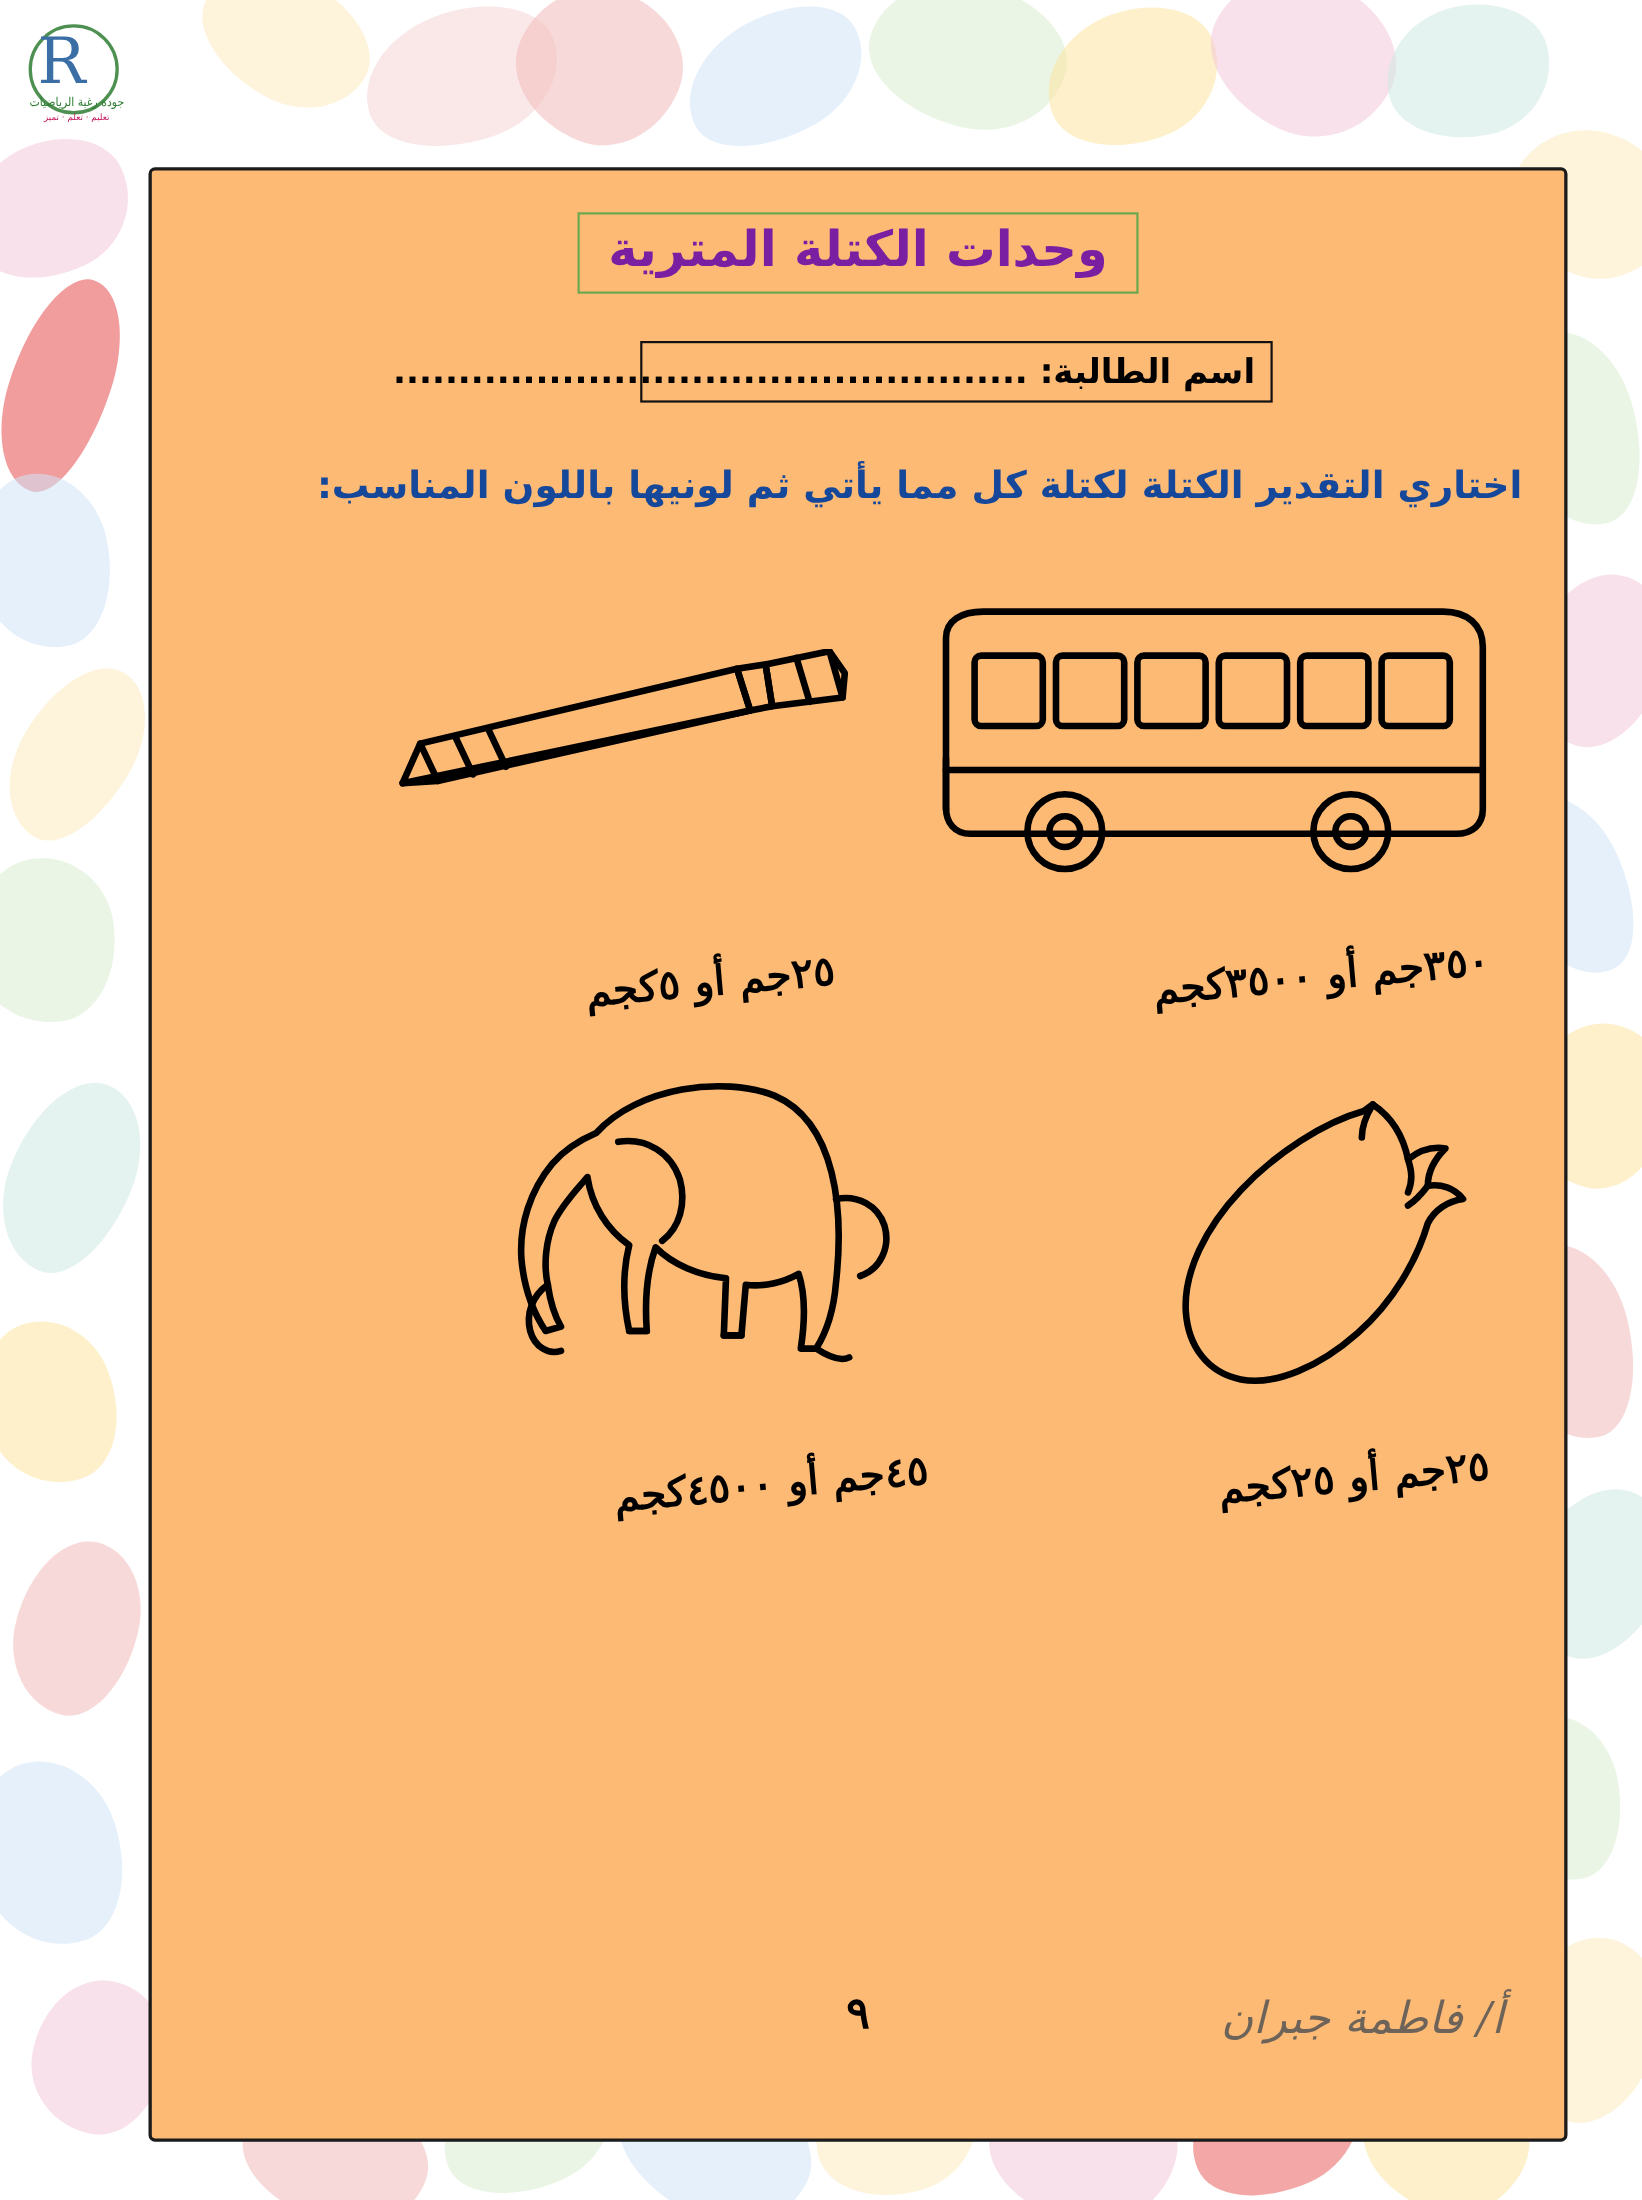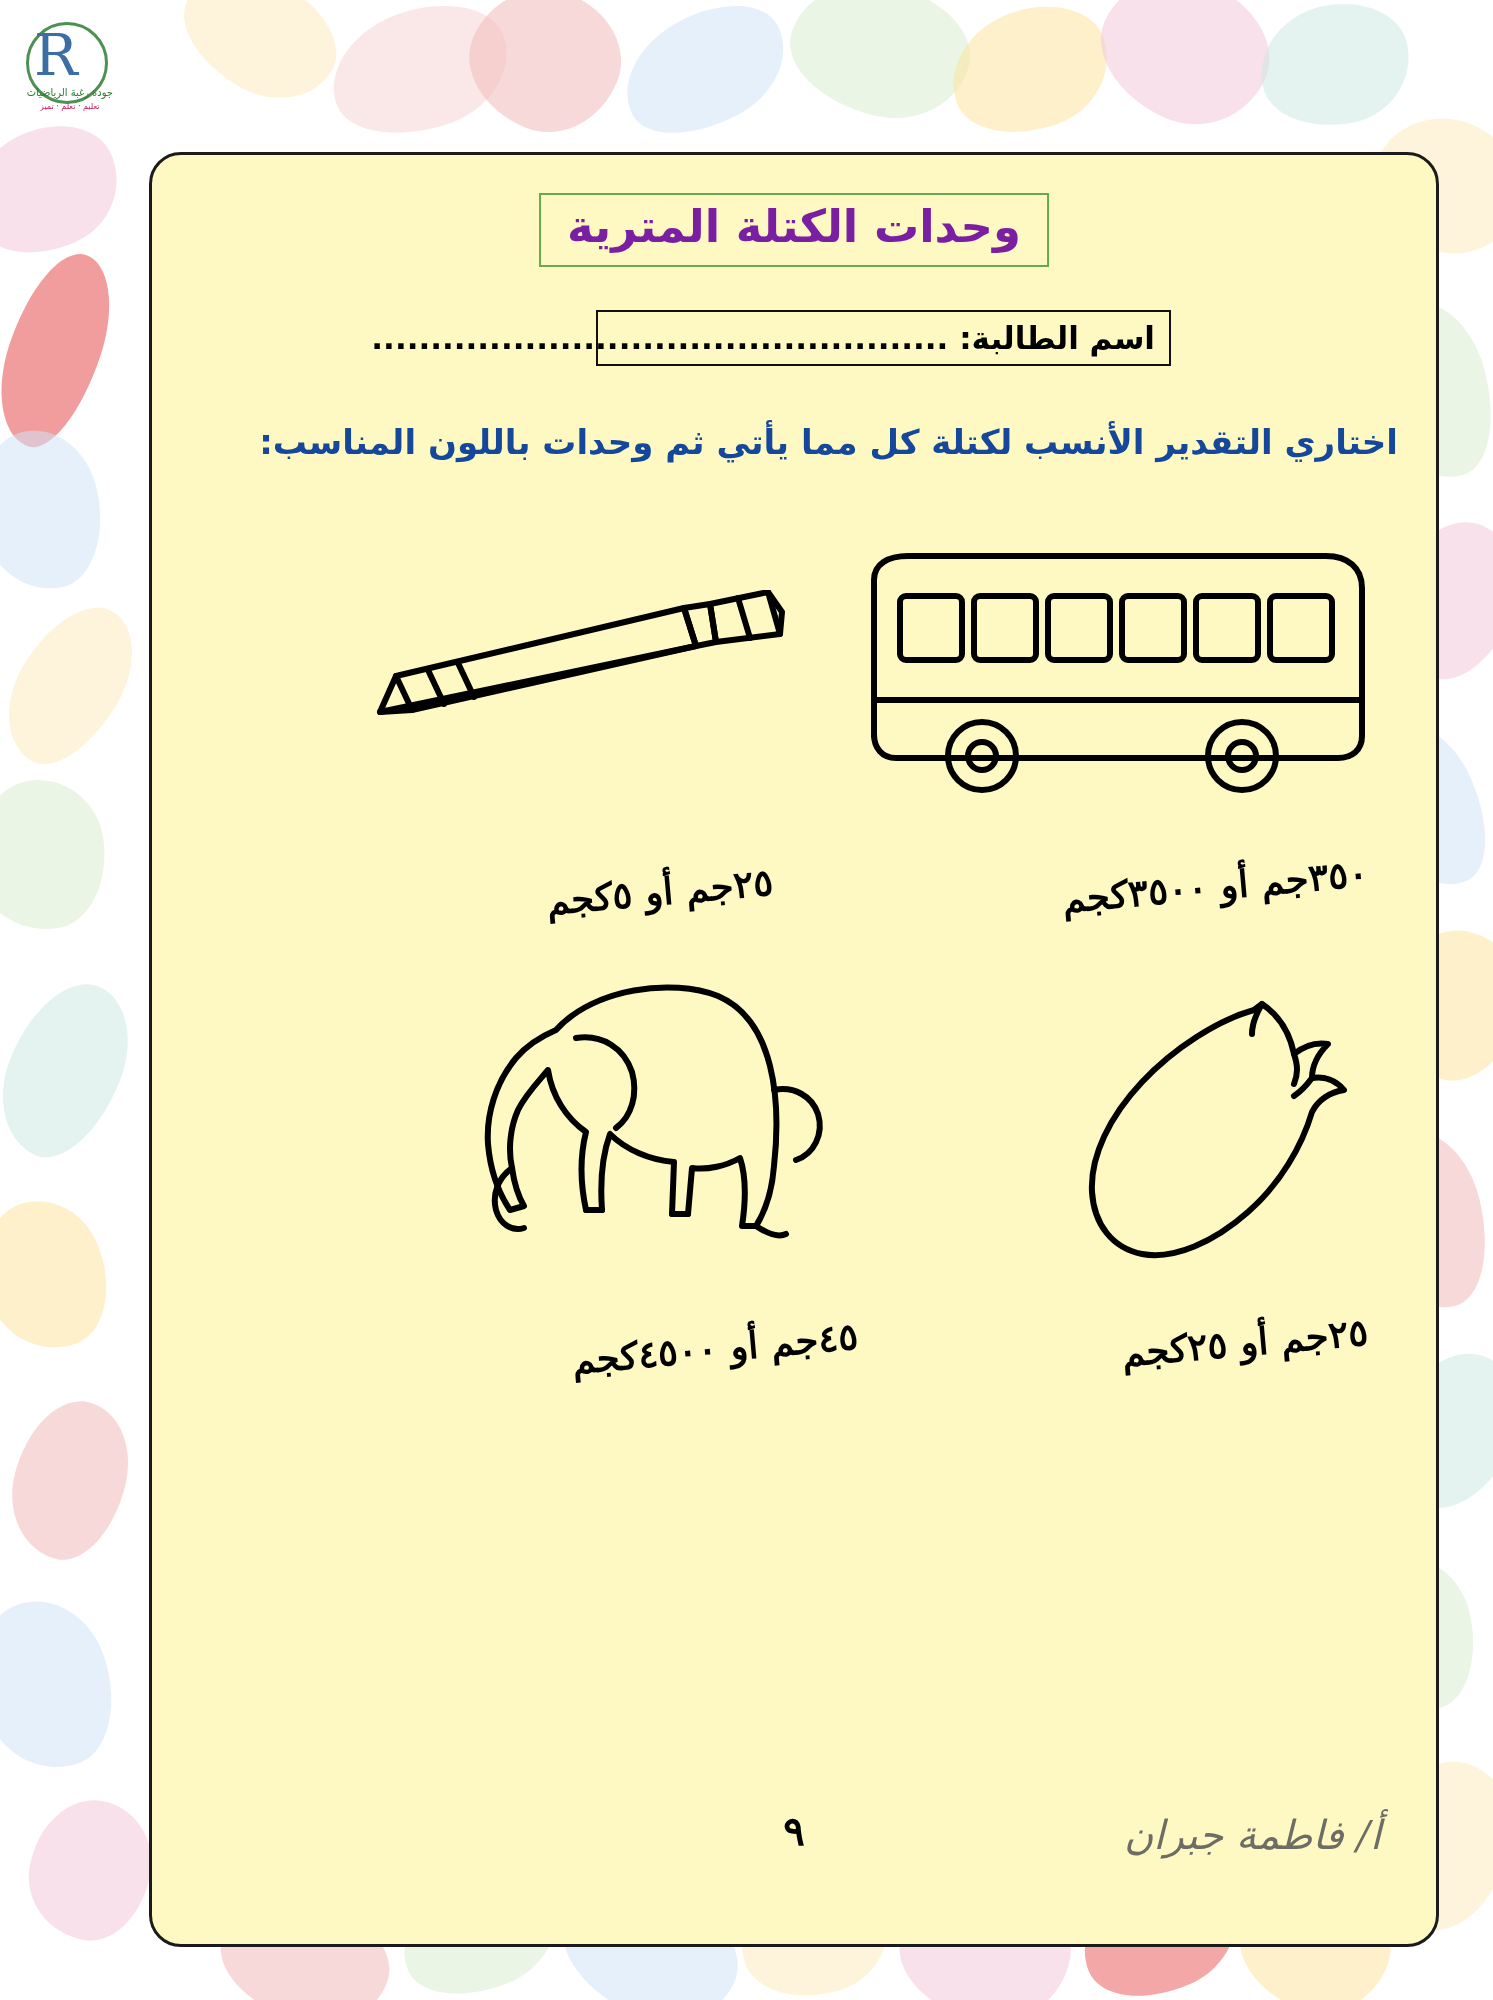--- a/index.html
+++ b/index.html
@@ -69,27 +69,27 @@
     left: 22px;
     top: 90px;
     font-size: 8px;
     color: #c2185b;
     white-space: nowrap;
   }
 
   
   .sheet {
     position: absolute;
-    left: 149px;
+    left: 135px;
     top: 152px;
     width: 1290px;
     height: 1795px;
-    background: #fef9c3;
+    background: #fdba74;
     border: 3px solid #1b1b1b;
-    border-radius: 32px;
+    border-radius: 6px;
     box-sizing: border-box;
   }
 
   .title-box {
     position: absolute;
     left: 50%;
     transform: translateX(-50%);
     top: 38px;
     border: 2px solid #6aa84f;
     padding: 6px 26px 12px 26px;
@@ -255,21 +255,21 @@
 <div class="sheet">
 
   <div class="title-box">
     <span>وحدات الكتلة المترية</span>
   </div>
 
   <div class="name-box">
     <span>اسم الطالبة: .................................................</span>
   </div>
 
-  <div class="instruction">اختاري التقدير الأنسب لكتلة كل مما يأتي ثم  وحدات باللون المناسب:</div>
+  <div class="instruction">اختاري التقدير الكتلة لكتلة كل مما يأتي ثم  لونيها باللون المناسب:</div>
 
   <div class="items">
 
     <div class="item item-bus">
       <svg class="art" width="520" height="300" viewBox="0 0 520 300" fill="none" stroke="#000" stroke-width="6" stroke-linejoin="round" stroke-linecap="round">
         <path d="M18 40 C18 24 32 16 52 16 L470 16 C492 16 506 28 506 48 L506 196 C506 210 496 218 482 218 L40 218 C26 218 18 208 18 194 Z"></path>
         <rect x="44" y="56" width="62" height="64" rx="6"></rect>
         <rect x="118" y="56" width="62" height="64" rx="6"></rect>
         <rect x="192" y="56" width="62" height="64" rx="6"></rect>
         <rect x="266" y="56" width="62" height="64" rx="6"></rect>

